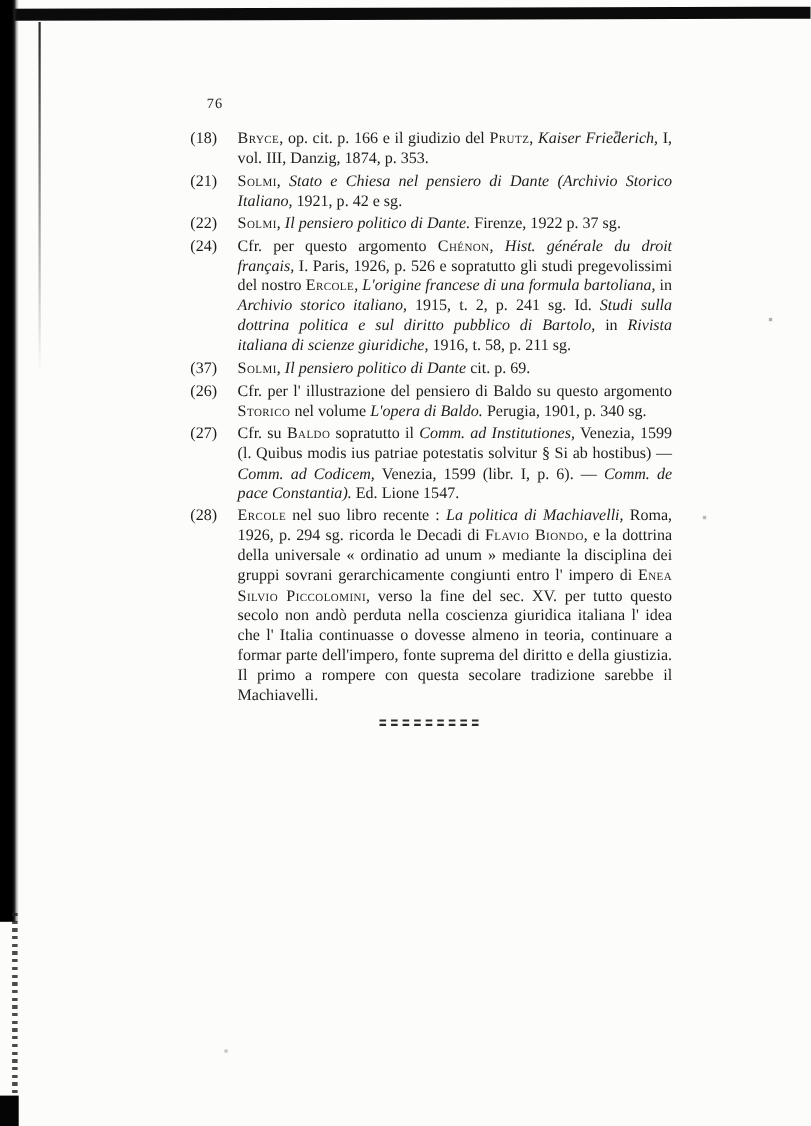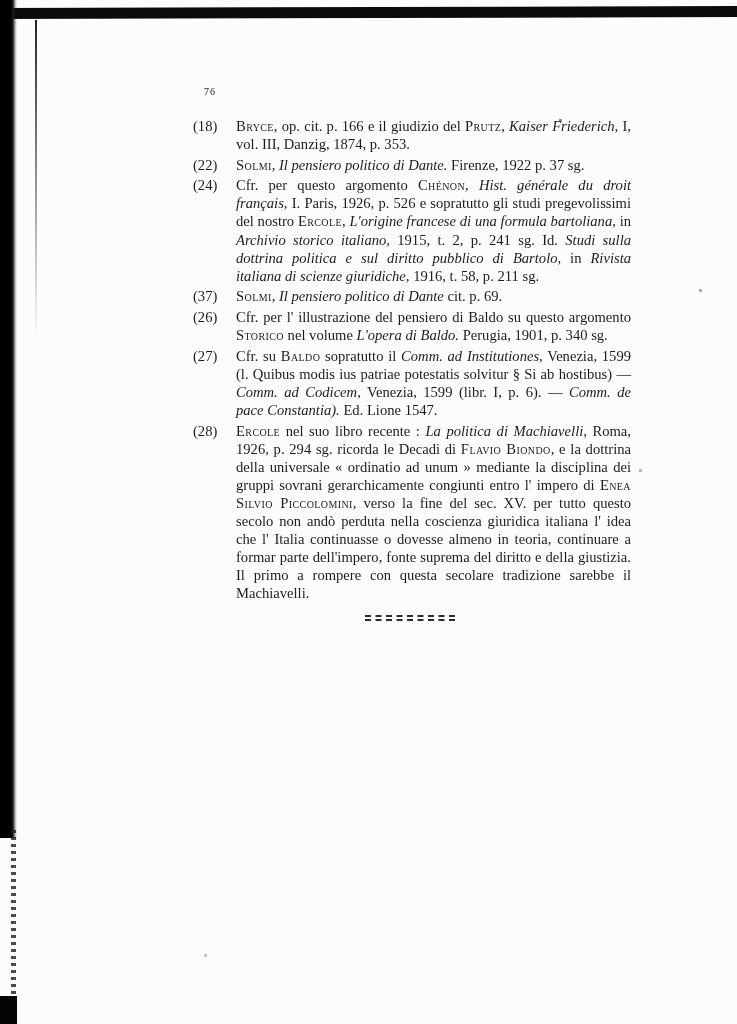--- a/index.html
+++ b/index.html
@@ -45,27 +45,27 @@
   .scan-dots {
     position: absolute; top: 0; left: 0; width: 1px; height: 1px;
     box-shadow: 560px 120px 0 1px rgba(40,40,40,.5),
                 700px 290px 0 1px rgba(60,60,60,.4),
                 640px 470px 0 1px rgba(60,60,60,.35),
                 205px 955px 0 1px rgba(80,80,80,.3);
   }
   
   .page-number {
     position: absolute;
-    top: 86px; left: 204px;
-    font-size: 10px;
+    top: 86px; left: 188px;
+    font-size: 13px;
     letter-spacing: 1px;
   }
   .footnotes {
     position: absolute;
-    top: 117px; left: 193px;
+    top: 117px; left: 173px;
     width: 438px;
   }
   .entry {
     font-size: 14.6px;
     line-height: 18.1px;
     text-align: justify;
     padding-left: 43px;
     text-indent: -43px;
     margin-bottom: 2.5px;
   }
@@ -95,20 +95,21 @@
   <div class="scan-page-crease"></div>
   <div class="scan-speckle-strip"></div>
   <div class="scan-corner-blob"></div>
   <div class="scan-dots"></div>
 
   <div class="page-number">76</div>
 
   <div class="footnotes">
 
     <div class="entry"><span class="num">(18)</span><span><span class="seg-sc">Bryce</span><span class="seg-n">, op. cit. p. 166 e il giudizio del </span><span class="seg-sc">Prutz</span><span class="seg-n">, </span><span class="seg-i">Kaiser Friederich,</span><span class="seg-n"> I, vol. III, Danzig, 1874, p. 353.</span></span></div>
+      <div class="entry"><span class="num">(21)</span><span><span class="seg-sc">Solmi</span><span class="seg-n">, </span><span class="seg-i">Stato e Chiesa nel pensiero di Dante (Archivio Storico Italiano,</span><span class="seg-n"> 1921, p. 42 e sg.</span></span></div>
       <div class="entry"><span class="num">(22)</span><span><span class="seg-sc">Solmi</span><span class="seg-n">, </span><span class="seg-i">Il pensiero politico di Dante.</span><span class="seg-n"> Firenze, 1922 p. 37 sg.</span></span></div>
       <div class="entry"><span class="num">(24)</span><span><span class="seg-n">Cfr. per questo argomento </span><span class="seg-sc">Chénon</span><span class="seg-n">, </span><span class="seg-i">Hist. générale du droit français,</span><span class="seg-n"> I. Paris, 1926, p. 526 e sopratutto gli studi pregevolissimi del nostro </span><span class="seg-sc">Ercole</span><span class="seg-n">, </span><span class="seg-i">L'origine francese di una formula bartoliana,</span><span class="seg-n"> in </span><span class="seg-i">Archivio storico italiano,</span><span class="seg-n"> 1915, t. 2, p. 241 sg. Id. </span><span class="seg-i">Studi sulla dottrina politica e sul diritto pubblico di Bartolo,</span><span class="seg-n"> in </span><span class="seg-i">Rivista italiana di scienze giuridiche,</span><span class="seg-n"> 1916, t. 58, p. 211 sg.</span></span></div>
       <div class="entry"><span class="num">(37)</span><span><span class="seg-sc">Solmi</span><span class="seg-n">, </span><span class="seg-i">Il pensiero politico di Dante</span><span class="seg-n"> cit. p. 69.</span></span></div>
       <div class="entry"><span class="num">(26)</span><span><span class="seg-n">Cfr. per l' illustrazione del pensiero di Baldo su questo argomento </span><span class="seg-sc">Storico</span><span class="seg-n"> nel volume </span><span class="seg-i">L'opera di Baldo.</span><span class="seg-n"> Perugia, 1901, p. 340 sg.</span></span></div>
       <div class="entry"><span class="num">(27)</span><span><span class="seg-n">Cfr. su </span><span class="seg-sc">Baldo</span><span class="seg-n"> sopratutto il </span><span class="seg-i">Comm. ad Institutiones,</span><span class="seg-n"> Venezia, 1599 (l. Quibus modis ius patriae potestatis solvitur § Si ab hostibus) — </span><span class="seg-i">Comm. ad Codicem,</span><span class="seg-n"> Venezia, 1599 (libr. I, p. 6). — </span><span class="seg-i">Comm. de pace Constantia).</span><span class="seg-n"> Ed. Lione 1547.</span></span></div>
       <div class="entry"><span class="num">(28)</span><span><span class="seg-sc">Ercole</span><span class="seg-n"> nel suo libro recente : </span><span class="seg-i">La politica di Machiavelli,</span><span class="seg-n"> Roma, 1926, p. 294 sg. ricorda le Decadi di </span><span class="seg-sc">Flavio Biondo</span><span class="seg-n">, e la dottrina della universale « ordinatio ad unum » mediante la disciplina dei gruppi sovrani gerarchicamente congiunti entro l' impero di </span><span class="seg-sc">Enea Silvio Piccolomini</span><span class="seg-n">, verso la fine del sec. XV. per tutto questo secolo non andò perduta nella coscienza giuridica italiana l' idea che l' Italia continuasse o dovesse almeno in teoria, continuare a formar parte dell'impero, fonte suprema del diritto e della giustizia. Il primo a rompere con questa secolare tradizione sarebbe il Machiavelli.</span></span></div>
       <div class="divider">
       <div class="rule"></div>
       <div class="rule"></div>
     </div>

